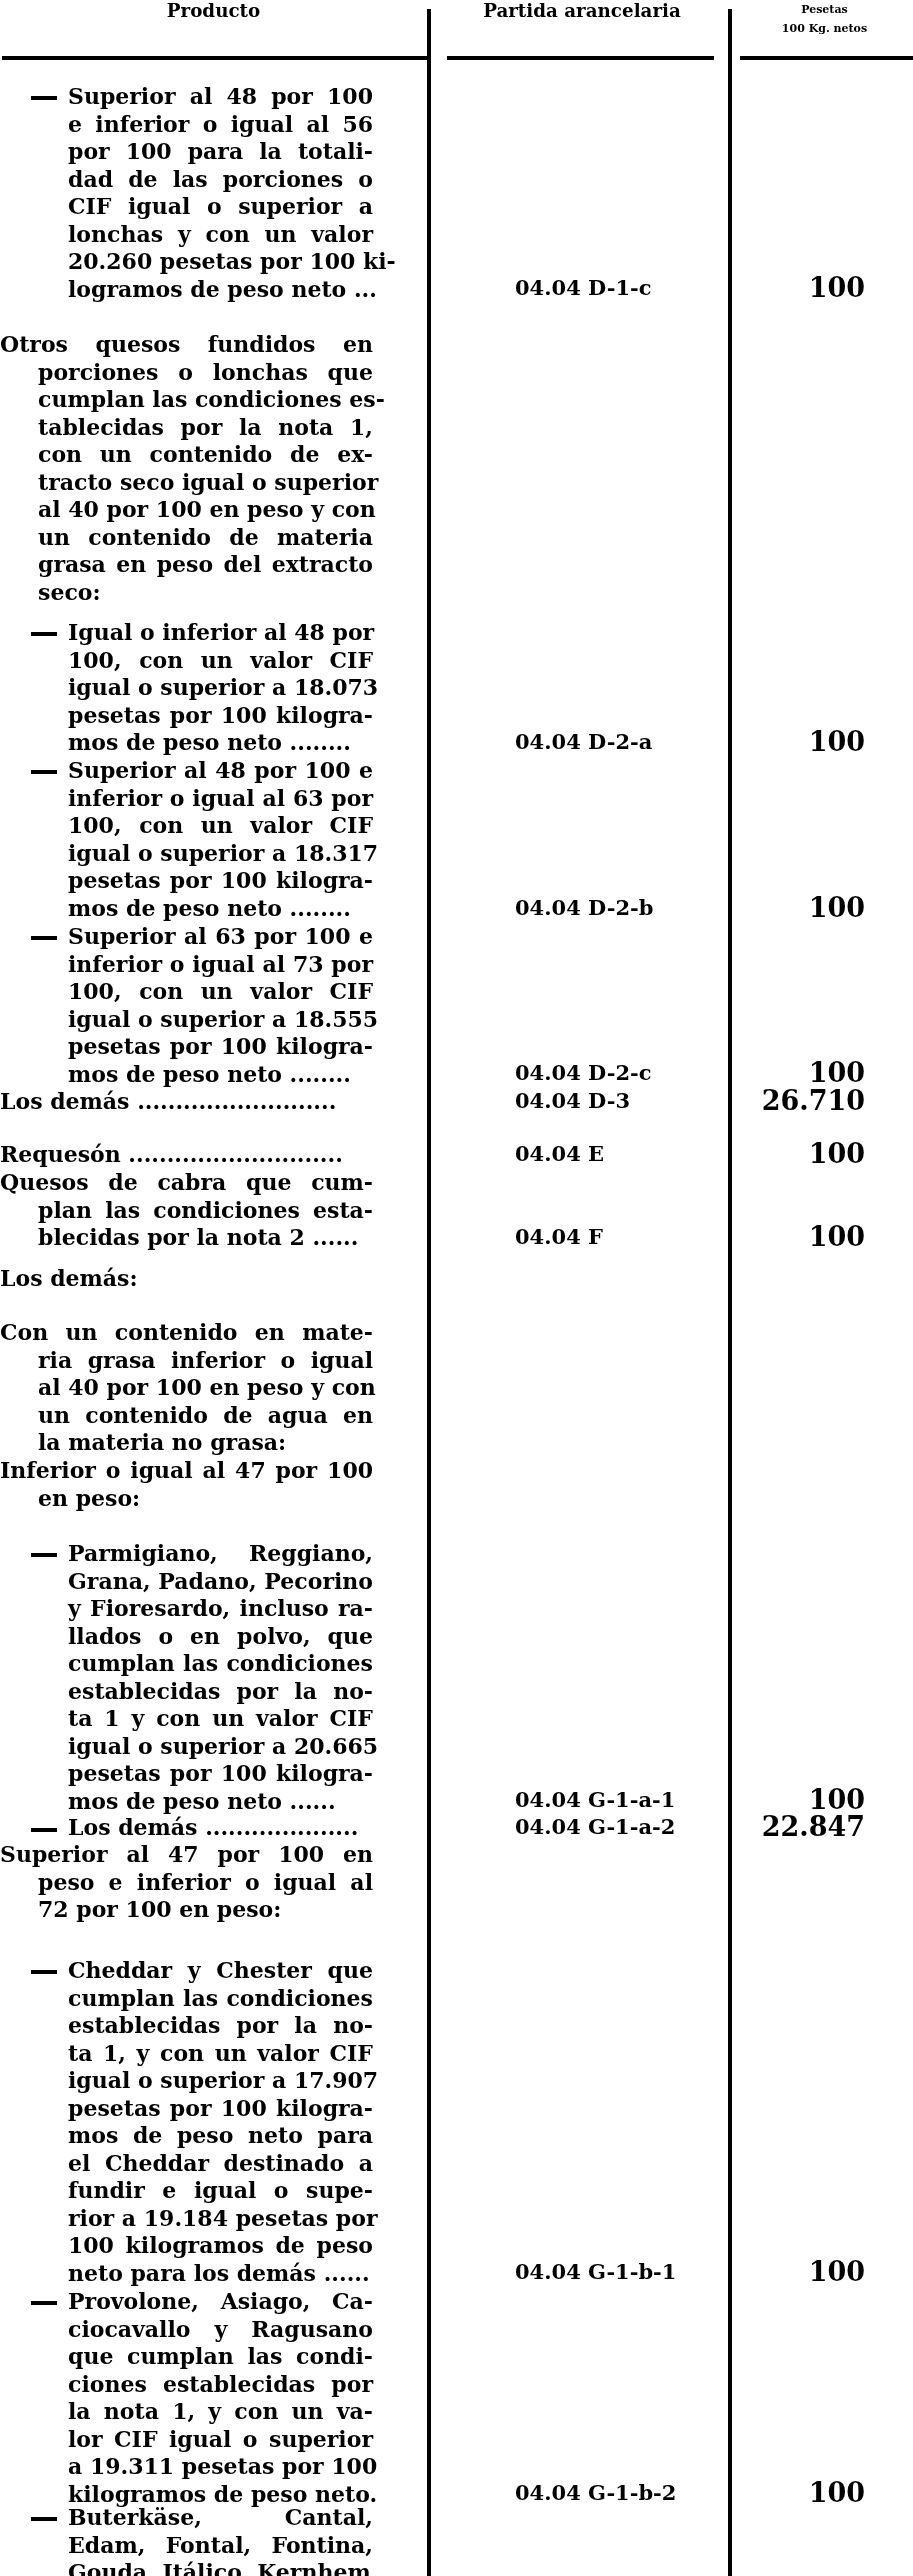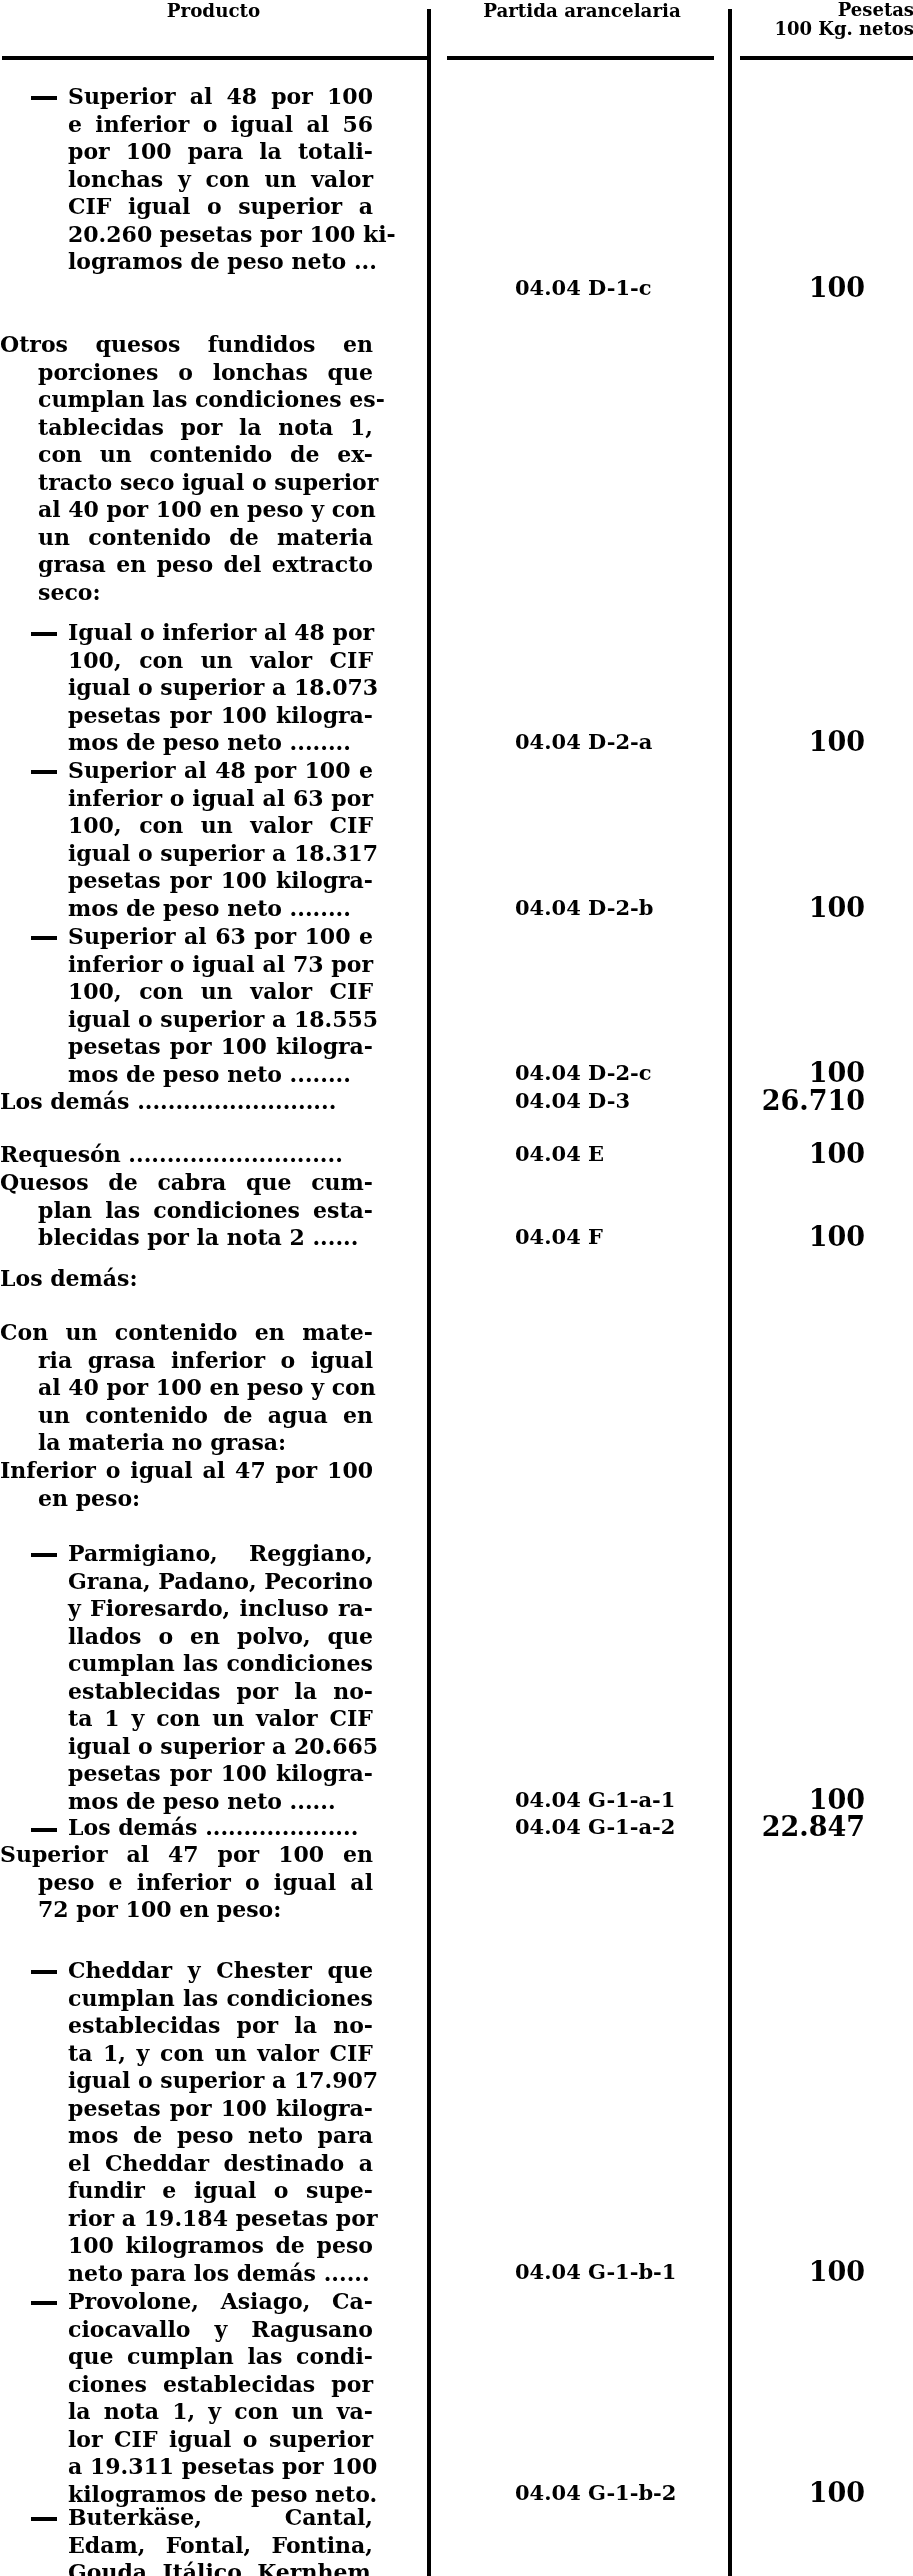--- a/index.html
+++ b/index.html
@@ -1,21 +1,21 @@
 <!DOCTYPE html>
 <html style="font-size:14px"><head>
 <meta charset="utf-8">
 <style>
   html, body { margin:0; padding:0; background:#ffffff; }
   body { width:913px; height:2576px; position:relative; overflow:hidden;
          font-family:"DejaVu Serif","Liberation Serif",serif; color:#000; }
   .hdr { position:absolute; top:0; font-weight:bold; font-size:18.3px; text-align:center; line-height:21px; }
   .hdr.c1 { left:0; width:427px; }
   .hdr.c2 { left:436px; width:292px; }
-  .hdr.c3 { left:735px; width:179px; font-size:18px; line-height:19px;text-align:right; }
+  .hdr.c3 { left:735px; width:179px; font-size:11px; line-height:19px; }
   .rule { position:absolute; top:56px; height:3.5px; background:#000; }
   .vline { position:absolute; top:8.7px; width:4.4px; background:#000; height:2567px; }
   .entry { position:absolute; left:0; width:373px; font-size:22px; line-height:27.5px; font-weight:bold; }
   .entry .ln { display:block; white-space:nowrap; text-align:justify; text-align-last:justify; }
   .entry .ln.last { text-align-last:left; }
   .entry.lvl0 .ln { padding-left:0; }
   .entry.lvl0 .ln.cont { padding-left:38px; }
   .entry.lvl1 .ln { padding-left:68px; }
   .dash { position:absolute; left:30.5px; width:26px; height:4.4px; background:#000; }
   .code { position:absolute; left:515px; font-size:21px; font-weight:bold; line-height:26px; white-space:nowrap; }
@@ -39,22 +39,23 @@
 <div class="rule" style="left:740px;width:174px;"></div>
 
 <div class="vline" style="left:427px;"></div>
 <div class="vline" style="left:728px;"></div>
 
 <div id="entries">
     <div class="entry lvl1" style="top: 83px;">
       <span class="ln">Superior al 48 por 100</span>
       <span class="ln">e inferior o igual al 56</span>
       <span class="ln">por 100 para la totali-</span>
+      <span class="ln">dad de las porciones o</span>
+      <span class="ln">CIF igual o superior a</span>
       <span class="ln">lonchas y con un valor</span>
-      <span class="ln">CIF igual o superior a</span>
       <span class="ln">20.260 pesetas por 100 ki-</span>
       <span class="ln last">logramos de peso neto ...</span>
     </div>
     <div class="dash" style="top: 96px;"></div>
     <div class="code" style="top: 275px;">04.04 D-1-c</div>
     <div class="val" style="top: 275px;">100</div>
     <div class="entry lvl0" style="top: 331px;">
       <span class="ln">Otros quesos fundidos en</span>
       <span class="ln cont">porciones o lonchas que</span>
       <span class="ln cont">cumplan las condiciones es-</span>

